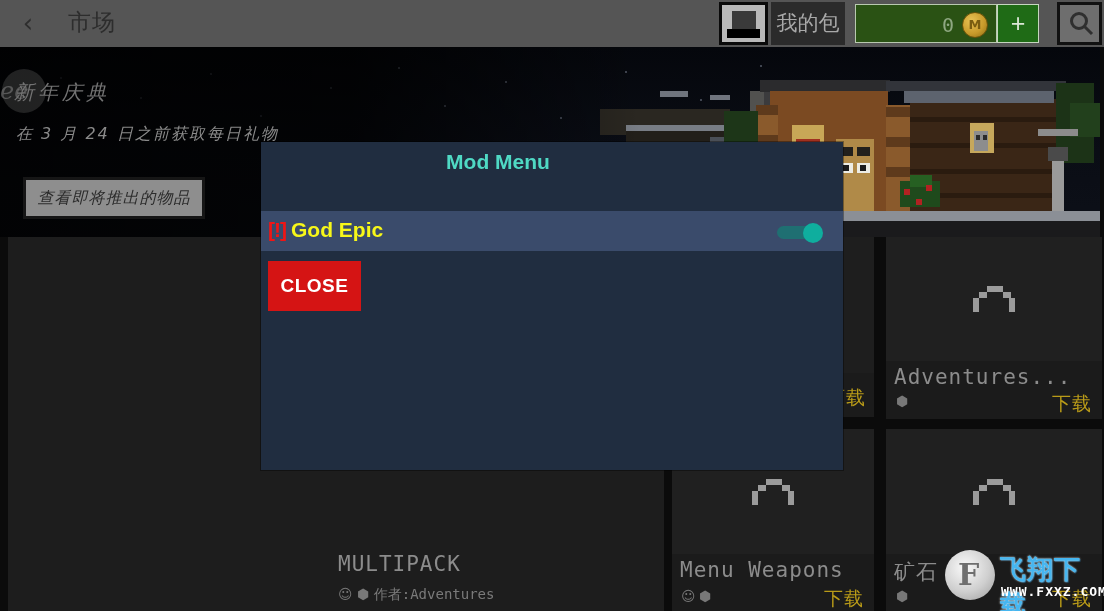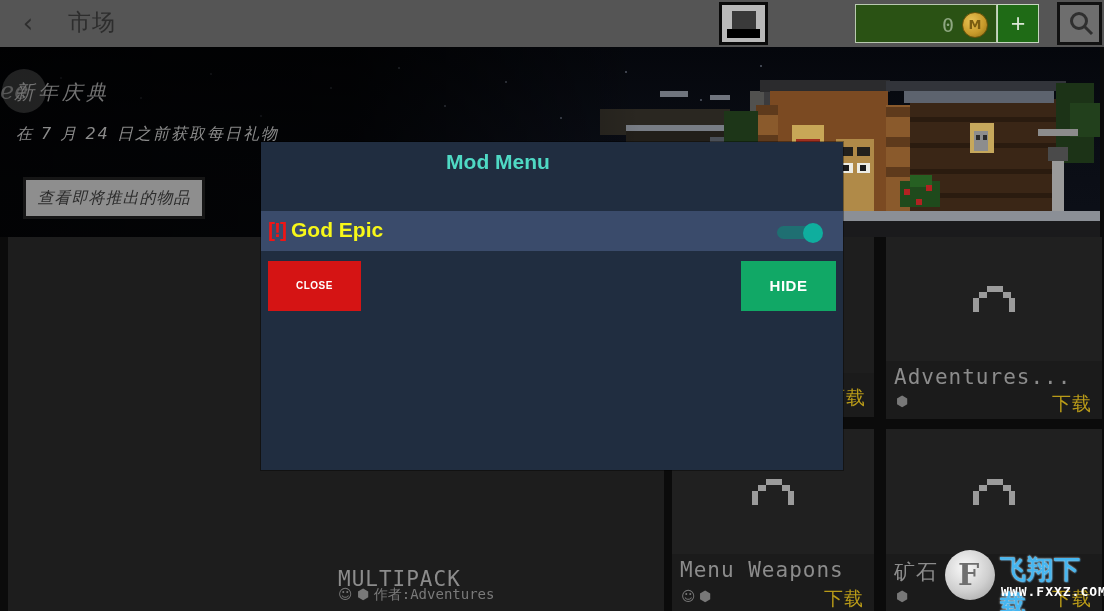--- a/index.html
+++ b/index.html
@@ -53,21 +53,21 @@
 
   
   .overlay-dialog{position:absolute;left:261px;top:142px;width:582px;height:328px;background:#202d40;z-index:60;box-shadow:0 0 0 1px rgba(0,0,0,.35);}
   .dlg-title{position:absolute;left:0;top:8px;width:474px;text-align:center;font-size:21px;font-weight:bold;color:#4fd9c4;font-family:"Liberation Sans",sans-serif;}
   .row-god{position:absolute;left:0;top:69px;width:582px;height:40px;background:#3a4b6b;}
   .god-warn{position:absolute;left:7px;top:7px;font-size:21px;font-weight:bold;color:#f01515;font-family:"Liberation Sans",sans-serif;letter-spacing:-1px;}
   .god-label{position:absolute;left:30px;top:7px;font-size:21px;font-weight:bold;color:#f7f719;font-family:"Liberation Sans",sans-serif;}
   .toggle{position:absolute;right:20px;top:12px;width:46px;height:18px;}
   .tgl-track{position:absolute;left:0;top:3px;width:40px;height:13px;border-radius:7px;background:#1f6f72;}
   .tgl-knob{position:absolute;right:0;top:0;width:20px;height:20px;border-radius:50%;background:#0fae9e;}
-  .btn-close{position:absolute;left:7px;top:119px;width:93px;height:50px;background:#d51414;color:#fff;font-size:10px;font-weight:bold;line-height:50px;text-align:center;letter-spacing:.5px;font-family:"Liberation Sans",sans-serif;}
+  .btn-close{position:absolute;left:7px;top:119px;width:93px;height:50px;background:#d51414;color:#fff;font-size:19px;font-weight:bold;line-height:50px;text-align:center;letter-spacing:.5px;font-family:"Liberation Sans",sans-serif;}
   .btn-hide{position:absolute;right:7px;top:119px;width:95px;height:50px;background:#11a866;color:#fff;font-size:15px;font-weight:bold;line-height:50px;text-align:center;letter-spacing:.5px;font-family:"Liberation Sans",sans-serif;}
 
   
   .wm{position:absolute;left:945px;top:546px;width:150px;height:60px;z-index:70;}
   .wm-circle{position:absolute;left:0;top:4px;width:50px;height:50px;border-radius:50%;background:radial-gradient(circle at 40% 35%,#fafafa 0%,#cfcfcf 55%,#9a9a9a 100%);}
   .wm-f{position:absolute;left:13px;top:11px;font-size:30px;font-weight:bold;color:#6f6f6f;font-family:"DejaVu Serif",serif;}
   .wm-cn{position:absolute;left:55px;top:6px;font-size:26px;font-weight:bold;color:#46b6f0;letter-spacing:1px;text-shadow:0 0 2px #fff,1px 1px 0 #0a4a70;font-family:"DejaVu Sans","Liberation Sans",sans-serif;}
   .wm-url{position:absolute;left:56px;top:38px;font-size:13px;font-weight:bold;color:#ffffff;letter-spacing:1px;font-family:"DejaVu Sans Mono",monospace;}
 </style>
 </head>
@@ -152,30 +152,30 @@
       <div class="star" style="left:444px;top:58px;"></div>
       <div class="star" style="left:505px;top:34px;"></div>
       <div class="star" style="left:560px;top:70px;"></div>
       <div class="star" style="left:625px;top:24px;"></div>
       <div class="star" style="left:700px;top:52px;"></div>
       <div class="star" style="left:760px;top:18px;"></div>
       <div class="banner-shade"></div>
       <div class="banner-dot"></div>
       <div class="banner-dot-txt">ee</div>
       <div class="banner-title">新年庆典</div>
-      <div class="banner-sub">在 7 月 24 日之前获取每日礼物</div>
+      <div class="banner-sub">在 3 月 24 日之前获取每日礼物</div>
       <div class="banner-btn">查看即将推出的物品</div>
     </div>
 
     <div class="card" style="left:8px;top:190px;width:656px;height:421px;">
       <div class="thumb" style="height:421px;background:#1d1d1d;"></div>
     </div>
 
     <div style="position:absolute;left:330px;top:460px;width:334px;height:151px;">
-      <div class="card-name" style="top:45px;left:8px;margin-top:15px;">MULTIPACK</div>
+      <div class="card-name" style="top:45px;left:8px;">MULTIPACK</div>
       <div style="position:absolute;left:8px;top:78px;white-space:nowrap;">
         <span class="ico-sm">☺</span>
         <span class="ico-sm">⬢</span>
         <span class="card-author" style="position:static;">作者:Adventures</span>
       </div>
 
     </div>
 
     <div class="card" style="left:672px;top:190px;width:202px;height:180px;background:#1b1b1b;">
       <div class="thumb" style="height:136px;"></div>
@@ -238,20 +238,21 @@
   </div>
 
   <div class="topbar">
     <div class="back-icon">‹</div>
     <div class="market-title">市场</div>
 
     <div class="bag-btn">
       <div class="bag-glyph"></div>
       <div class="bag-glyph2"></div>
     </div>
+    <div class="bag-label">我的包</div>
 
     <div class="coin-box">
       <div class="coin-val">0</div>
       <div class="coin-icon">M</div>
     </div>
     <div class="plus-btn">+</div>
 
     <div class="search-btn">
       <svg class="search-glyph" viewBox="0 0 30 28">
         <circle cx="12" cy="11" r="7.5" fill="none" stroke="#2f2f2f" stroke-width="3"></circle>
@@ -266,21 +267,20 @@
     <div class="row-god">
       <div class="god-warn">[!]</div>
       <div class="god-label">God Epic</div>
       <div class="toggle">
         <div class="tgl-track"></div>
         <div class="tgl-knob"></div>
       </div>
     </div>
 
     <div class="btn-close">CLOSE</div>
-    <div class="btn-hide">HIDE</div>
   </div>
 
   <div class="wm">
     <div class="wm-circle"></div>
     <div class="wm-f">F</div>
     <div class="wm-cn">飞翔下载</div>
     <div class="wm-url">WWW.FXXZ.COM</div>
   </div>
 
 </div>

